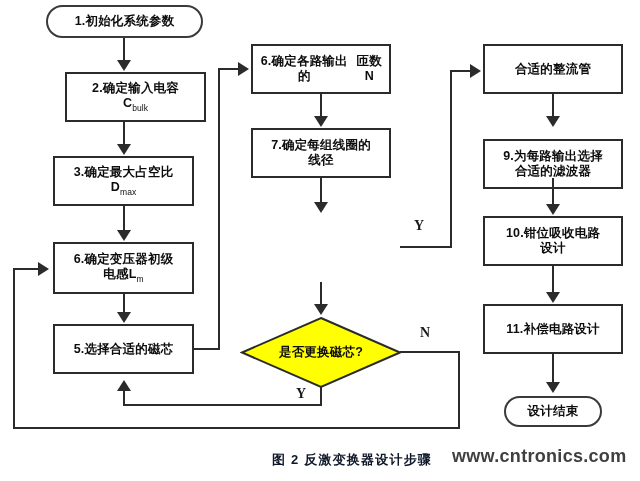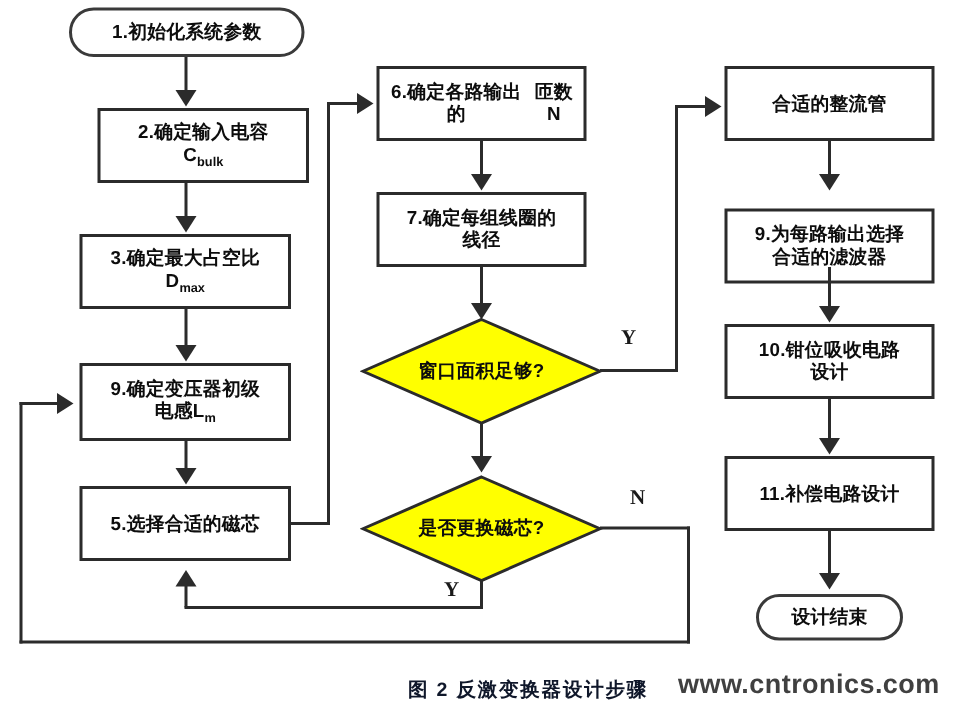--- a/index.html
+++ b/index.html
@@ -52,21 +52,21 @@
     align-items:center;
     justify-content:center;
     font-size:12.5px;
     font-weight:700;
     color:#0d0d0d;
     letter-spacing:.2px;
   }
   .sub{
     font-size:8.5px;
     vertical-align:sub;
-    font-weight:700;
+    font-weight:400;
     letter-spacing:0;
   }
   .ital{font-style:normal;}
   
   .ln{
     position:absolute;
     background:#2b2b2b;
   }
   .hln{height:2px;}
   .vln{width:2px;}
@@ -138,21 +138,21 @@
 
   <div class="node proc" style="left:53px;top:156px;width:141px;height:50px;flex-direction:column;">
     <span>3.确定最大占空比</span>
     <span class="line2"><span class="ital">D</span><span class="sub">max</span></span>
   </div>
 
   <div class="ln vln" style="left:123px;top:206px;height:28px;"></div>
   <div class="arw arw-d" style="left:117px;top:230px;"></div>
 
   <div class="node proc" style="left:53px;top:242px;width:141px;height:52px;flex-direction:column;">
-    <span>9.确定变压器初级</span>
+    <span>6.确定变压器初级</span>
     <span class="line2"><span class="ital">电感L</span><span class="sub">m</span></span>
   </div>
 
   <div class="ln vln" style="left:123px;top:294px;height:23px;"></div>
   <div class="arw arw-d" style="left:117px;top:312px;"></div>
 
   <div class="node proc" style="left:53px;top:324px;width:141px;height:50px;">
     <span>5.选择合适的磁芯</span>
   </div>
 
@@ -170,26 +170,20 @@
   <div class="arw arw-d" style="left:314px;top:116px;"></div>
 
   <div class="node proc" style="left:251px;top:128px;width:140px;height:50px;flex-direction:column;">
     <span>7.确定每组线圈的</span>
     <span class="line2">线径</span>
   </div>
 
   <div class="ln vln" style="left:320px;top:178px;height:28px;"></div>
   <div class="arw arw-d" style="left:314px;top:202px;"></div>
 
-  <div class="dec-wrap" style="left:240px;top:211px;width:162px;height:73px;">
-    <svg width="162" height="73" viewBox="0 0 162 73">
-      <polygon points="81,2 160,36.5 81,71 2,36.5" fill="#FFFF00" stroke="#2b2b2b" stroke-width="2"></polygon>
-    </svg>
-    <div class="dec-label">窗口面积足够?</div>
-  </div>
 
   <div class="ln hln" style="left:400px;top:246px;width:52px;"></div>
   <div class="ln vln" style="left:450px;top:70px;height:178px;"></div>
   <div class="ln hln" style="left:450px;top:70px;width:24px;"></div>
   <div class="arw arw-r" style="left:470px;top:64px;"></div>
   <div class="brlab" style="left:414px;top:218px;">Y</div>
 
   <div class="ln vln" style="left:320px;top:282px;height:28px;"></div>
   <div class="arw arw-d" style="left:314px;top:304px;"></div>
 

